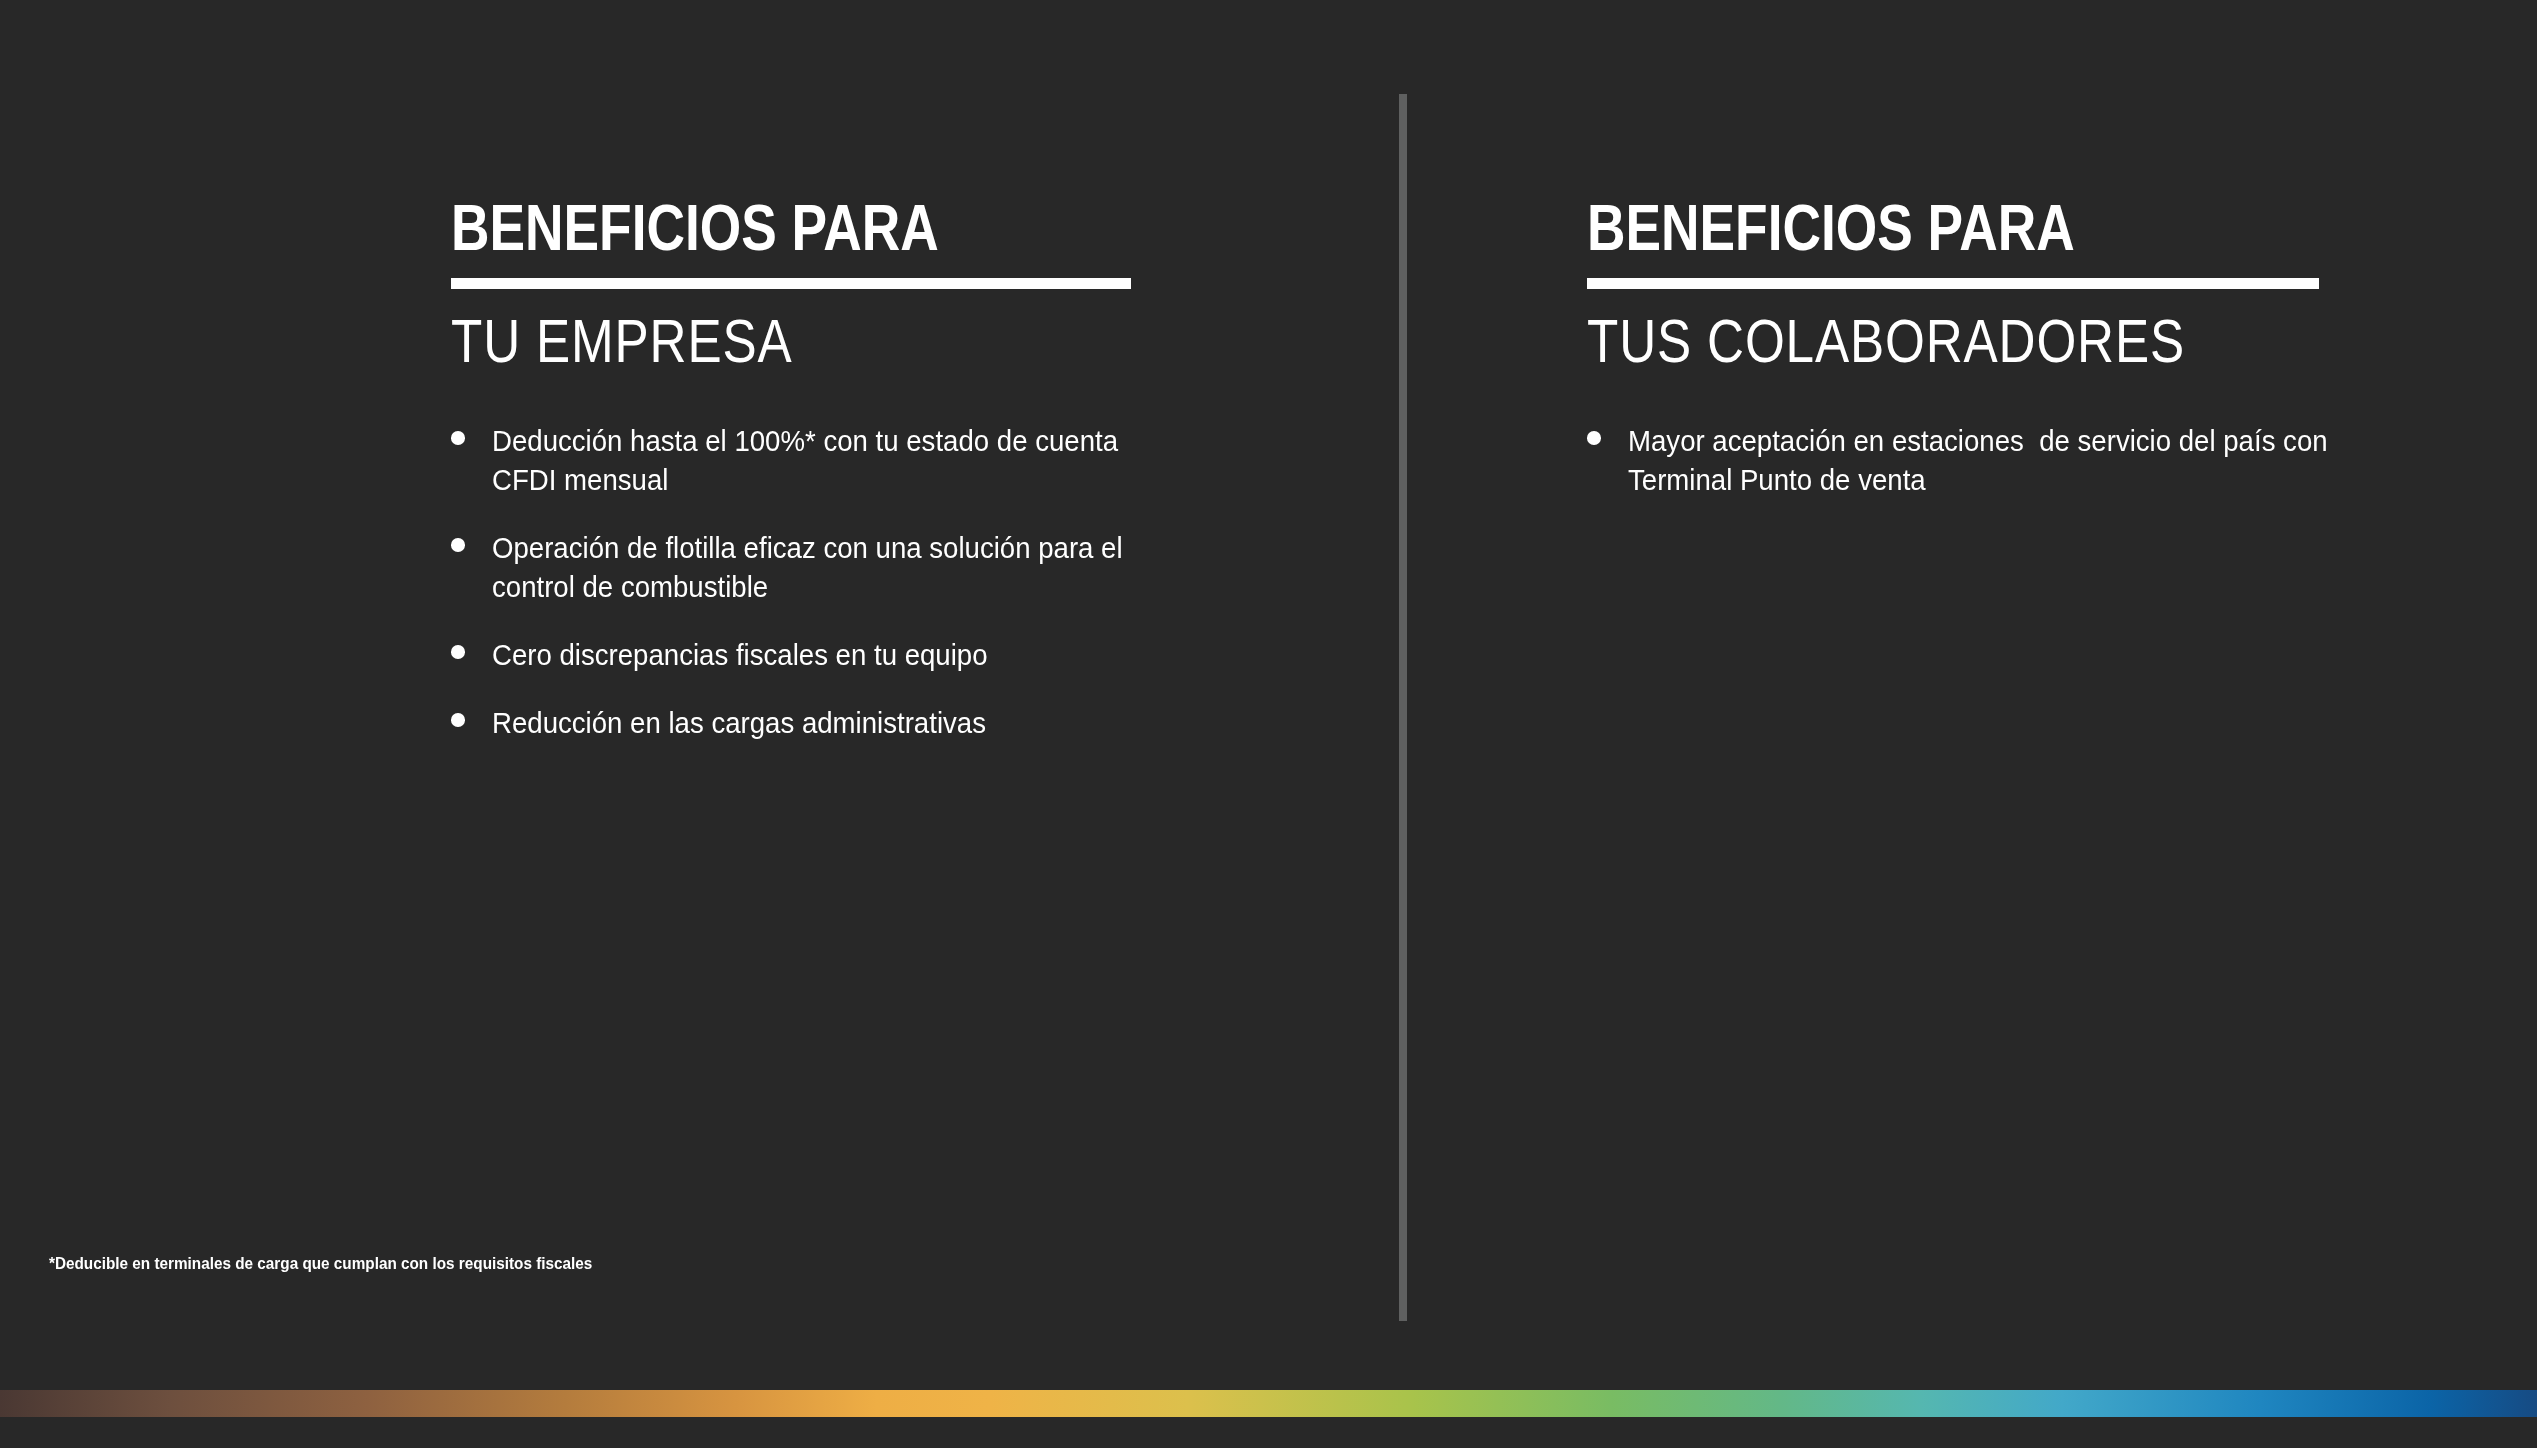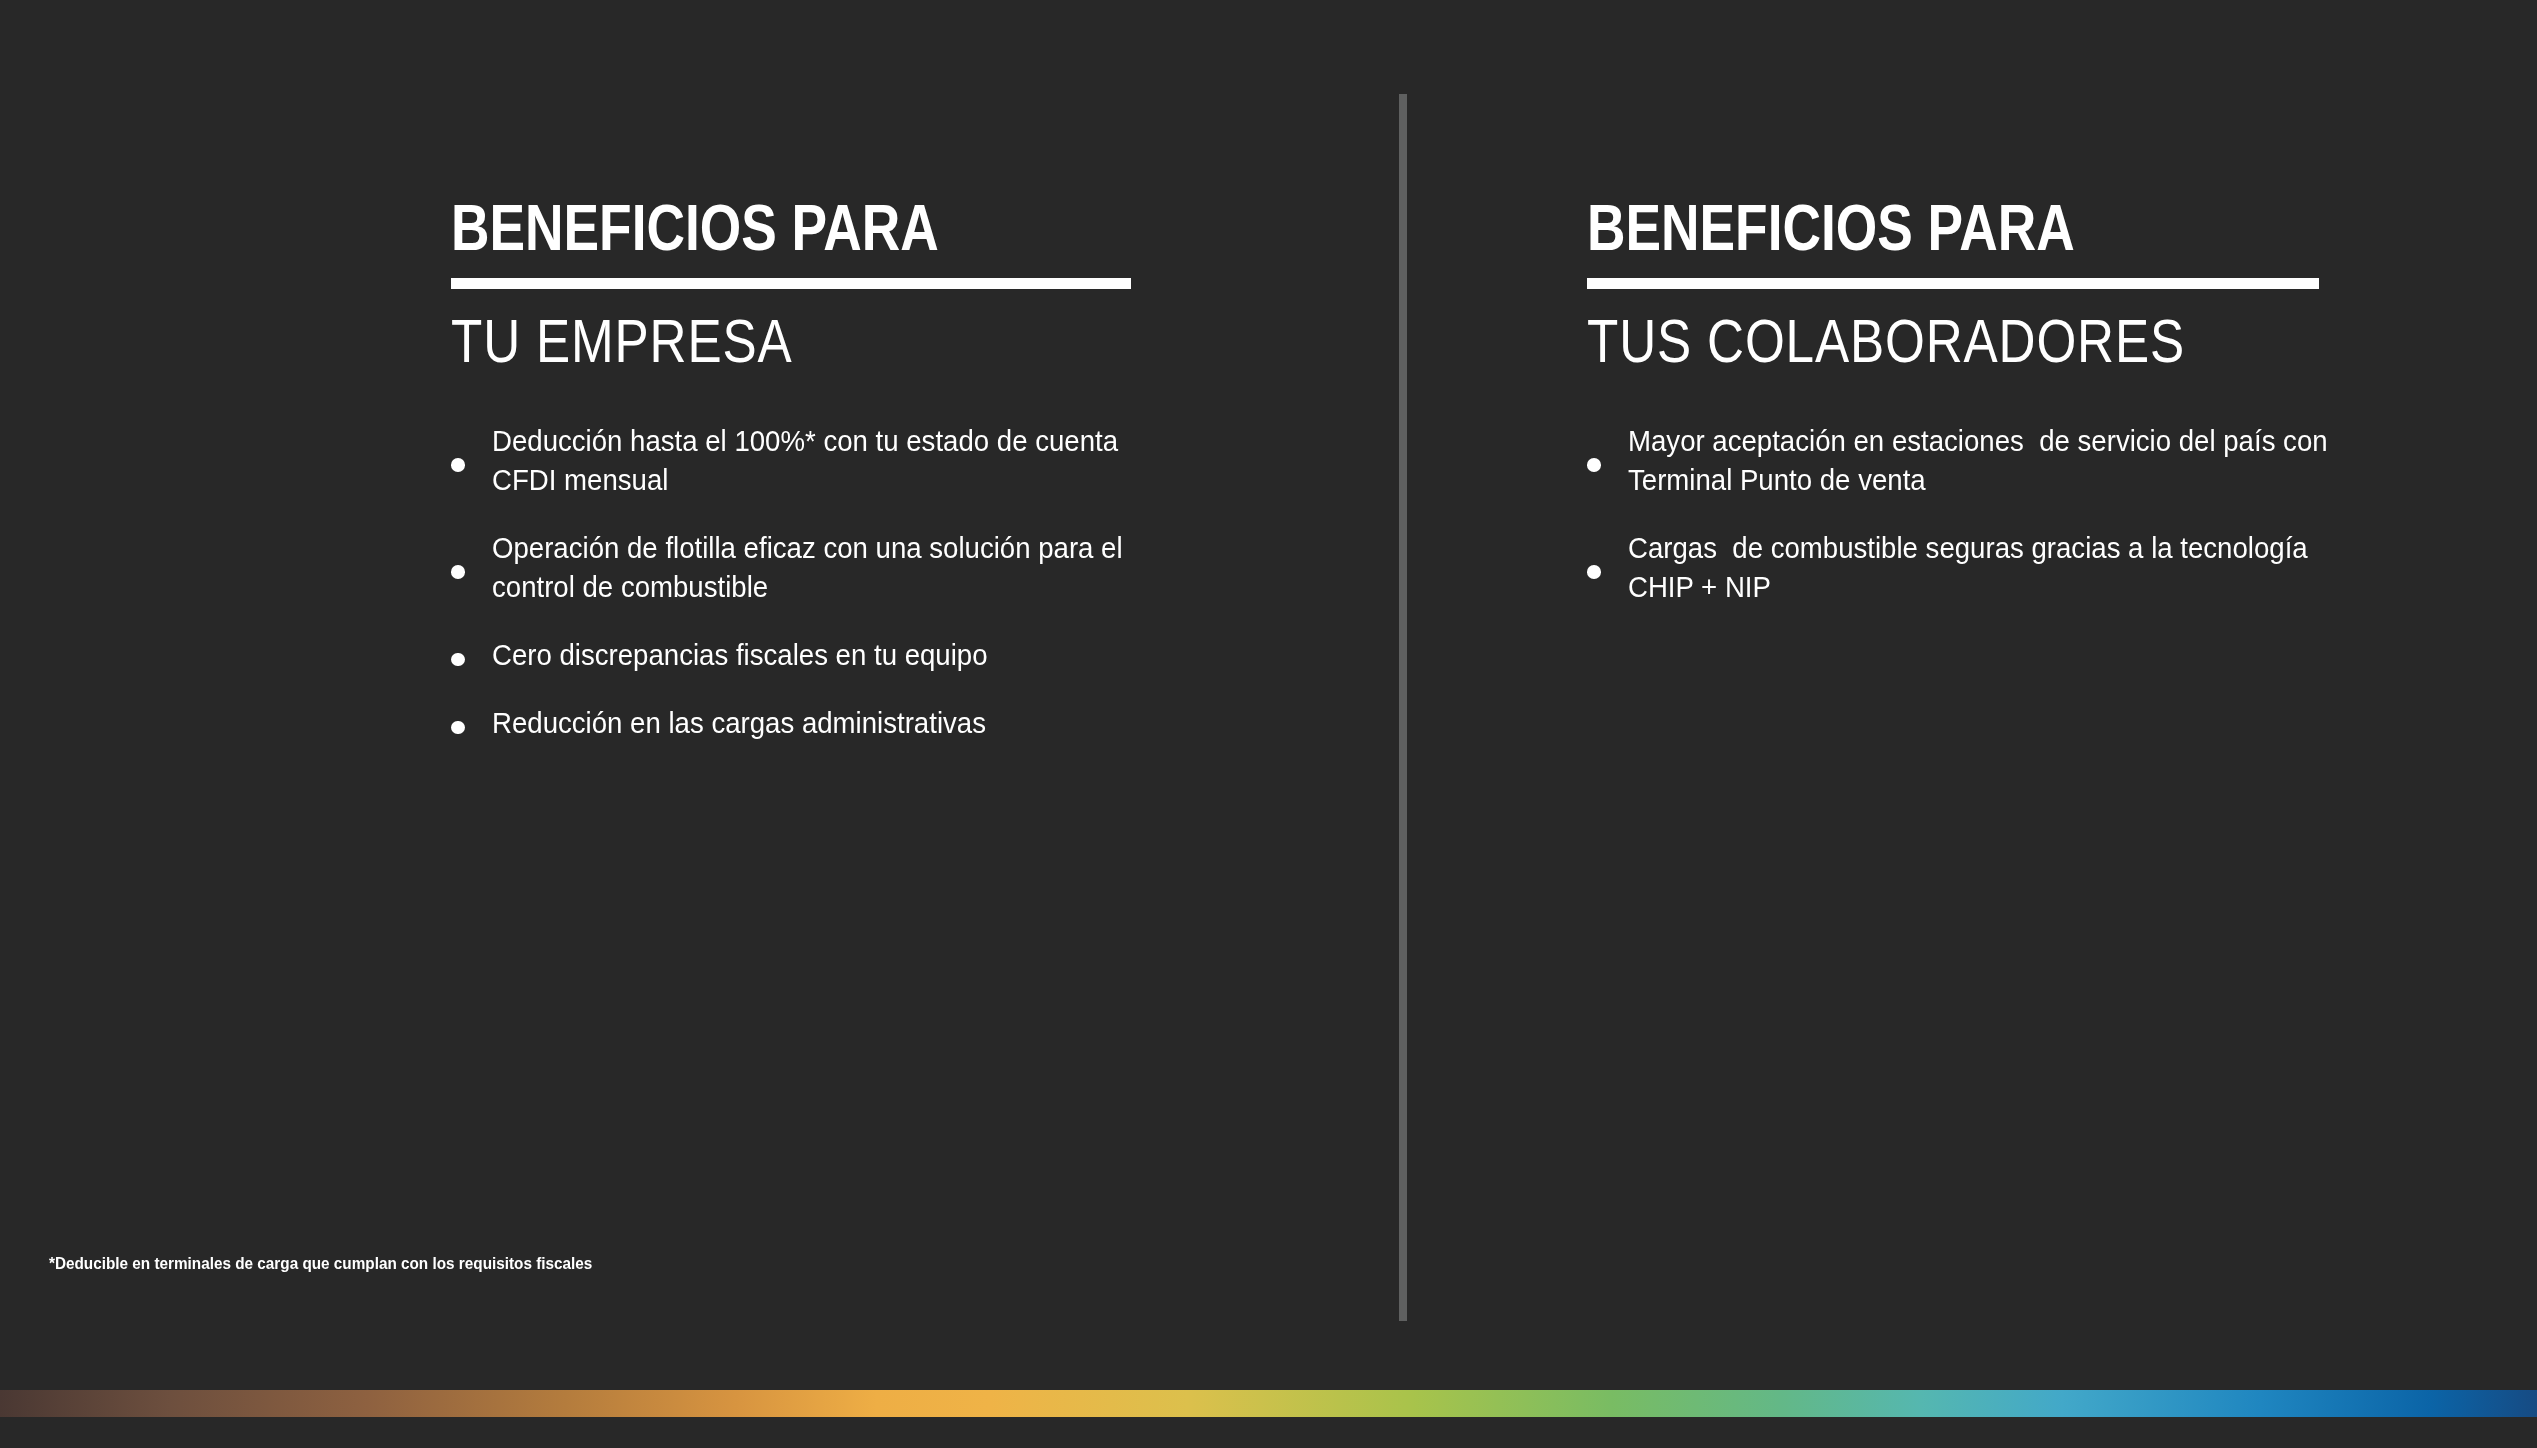--- a/index.html
+++ b/index.html
@@ -73,21 +73,21 @@
   }
 
   
   .bullets {
     margin-top: 49px;
     list-style: none;
     padding: 0;
   }
   .bullet-item {
     display: flex;
-    align-items: center;
+    align-items: flex-start;
     margin-bottom: 29px;
   }
   .bullet-dot {
     flex: 0 0 auto;
     width: 13.7px;
     height: 13.7px;
     border-radius: 50%;
     background: #ffffff;
     margin-top: 10px;
   }
@@ -184,24 +184,20 @@
   <div class="col col-right">
     <div class="head-bold">BENEFICIOS PARA</div>
     <div class="head-rule"></div>
     <div class="head-light">TUS COLABORADORES</div>
 
     <ul class="bullets">
       <li class="bullet-item">
         <span class="bullet-dot"></span>
         <span class="bullet-text">Mayor aceptación en estaciones  de servicio del país con Terminal Punto de venta</span>
       </li>
-      <li class="bullet-item">
-        <span class="bullet-dot"></span>
-        <span class="bullet-text">Cargas  de combustible seguras gracias a la tecnología CHIP + NIP</span>
-      </li>
     </ul>
   </div>
 
   <div class="footnote">*Deducible en terminales de carga que cumplan con los requisitos fiscales</div>
 
   <div class="gradient-bar"></div>
 
 </div>
 
 

